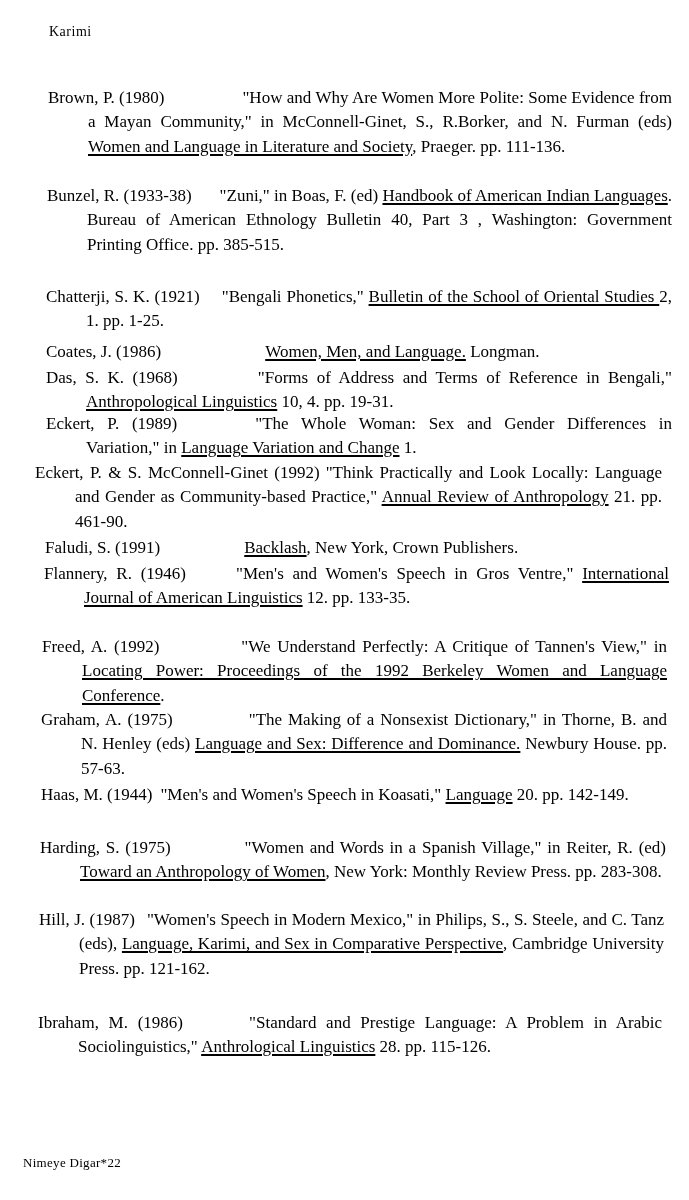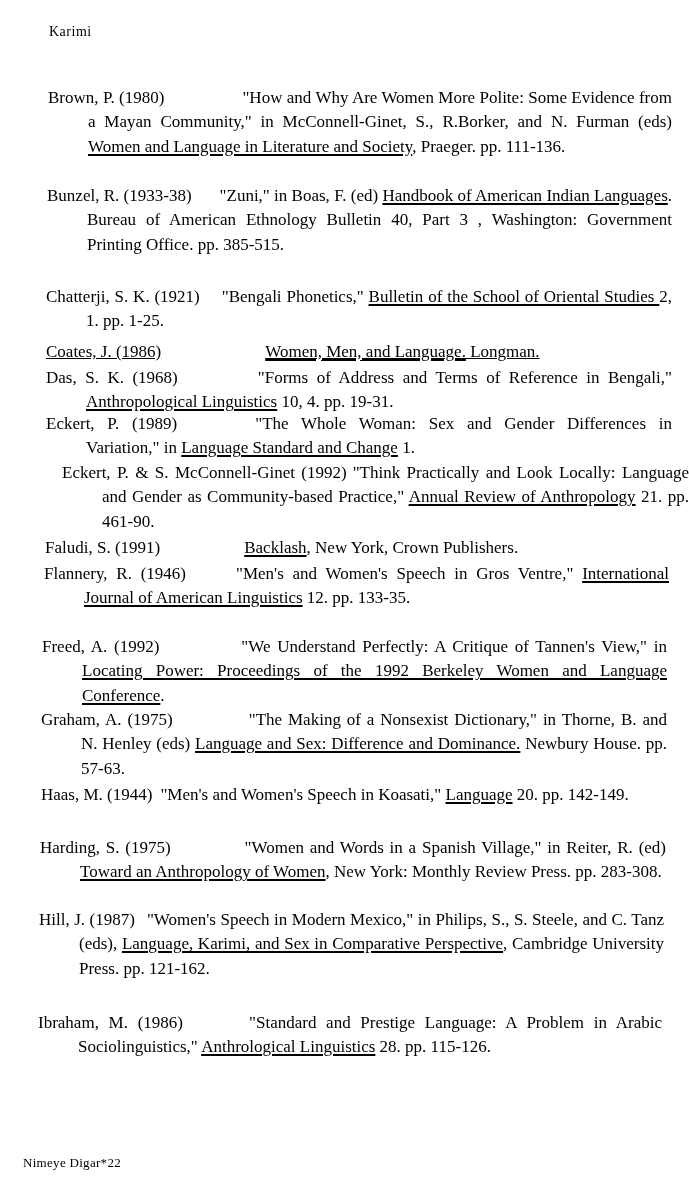--- a/index.html
+++ b/index.html
@@ -31,24 +31,24 @@
   </style>
 </head>
 <body>
 
 <div class="running-head">Karimi</div>
 
 <div class="refs" id="refs">
     <div class="ref" style="top: 86px; left: 48px; width: 624px;"><span>Brown, P. (1980)</span><span class="gap" style="width: 78px;"></span><span>"How and Why Are Women More Polite: Some Evidence from a Mayan Community," in McConnell-Ginet, S., R.Borker, and N. Furman (eds) </span><span class="u">Women and Language in Literature and Society</span><span>, Praeger. pp. 111-136.</span></div>
     <div class="ref" style="top: 184px; left: 47px; width: 625px;"><span>Bunzel, R. (1933-38)</span><span class="gap" style="width: 28px;"></span><span>"Zuni," in Boas, F. (ed) </span><span class="u">Handbook of American Indian Languages</span><span>. Bureau of American Ethnology Bulletin 40, Part 3 , Washington: Government Printing Office. pp. 385-515.</span></div>
     <div class="ref" style="top: 285px; left: 46px; width: 626px;"><span>Chatterji, S. K. (1921)</span><span class="gap" style="width: 22px;"></span><span>"Bengali Phonetics," </span><span class="u">Bulletin of the School of Oriental Studies </span><span>2, 1. pp. 1-25.</span></div>
-    <div class="ref" style="top: 340px; left: 46px; width: 592px; text-decoration: underline;"><span>Coates, J. (1986)</span><span class="gap" style="width: 104px;"></span><span class="u">Women, Men, and Language.</span><span> Longman.</span></div>
+    <div class="ref" style="top: 340px; left: 46px; width: 592px;"><span>Coates, J. (1986)</span><span class="gap" style="width: 104px;"></span><span class="u">Women, Men, and Language.</span><span> Longman.</span></div>
     <div class="ref" style="top: 366px; left: 46px; width: 626px;"><span>Das, S. K. (1968)</span><span class="gap" style="width: 80px;"></span><span>"Forms of Address and Terms of Reference in Bengali," </span><span class="u">Anthropological Linguistics</span><span> 10, 4. pp. 19-31.</span></div>
-    <div class="ref" style="top: 412px; left: 46px; width: 626px;"><span>Eckert, P. (1989)</span><span class="gap" style="width: 78px;"></span><span>"The Whole Woman: Sex and Gender Differences in Variation," in </span><span class="u">Language Standard and Change</span><span> 1.</span></div>
-    <div class="ref" style="top: 461px; left: 62px; width: 627px;"><span>Eckert, P. &amp; S. McConnell-Ginet (1992)</span><span class="gap" style="width: 6px;"></span><span>"Think Practically and Look Locally: Language and Gender as Community-based Practice," </span><span class="u">Annual Review of Anthropology</span><span> 21. pp. 461-90.</span></div>
+    <div class="ref" style="top: 412px; left: 46px; width: 626px;"><span>Eckert, P. (1989)</span><span class="gap" style="width: 78px;"></span><span>"The Whole Woman: Sex and Gender Differences in Variation," in </span><span class="u">Language Variation and Change</span><span> 1.</span></div>
+    <div class="ref" style="top: 461px; left: 35px; width: 627px;"><span>Eckert, P. &amp; S. McConnell-Ginet (1992)</span><span class="gap" style="width: 6px;"></span><span>"Think Practically and Look Locally: Language and Gender as Community-based Practice," </span><span class="u">Annual Review of Anthropology</span><span> 21. pp. 461-90.</span></div>
     <div class="ref" style="top: 536px; left: 45px; width: 590px;"><span>Faludi, S. (1991)</span><span class="gap" style="width: 84px;"></span><span class="u">Backlash</span><span>, New York, Crown Publishers.</span></div>
     <div class="ref" style="top: 562px; left: 44px; width: 625px;"><span>Flannery, R. (1946)</span><span class="gap" style="width: 50px;"></span><span>"Men's and Women's Speech in Gros Ventre," </span><span class="u">International Journal of American Linguistics</span><span> 12. pp. 133-35.</span></div>
     <div class="ref" style="top: 635px; left: 42px; width: 625px;"><span>Freed, A. (1992)</span><span class="gap" style="width: 82px;"></span><span>"We Understand Perfectly: A Critique of Tannen's View," in </span><span class="u">Locating Power: Proceedings of the 1992 Berkeley Women and Language Conference</span><span>.</span></div>
     <div class="ref" style="top: 708px; left: 41px; width: 626px;"><span>Graham, A. (1975)</span><span class="gap" style="width: 76px;"></span><span>"The Making of a Nonsexist Dictionary," in Thorne, B. and N. Henley (eds) </span><span class="u">Language and Sex: Difference and Dominance.</span><span> Newbury House. pp. 57-63.</span></div>
     <div class="ref" style="top: 783px; left: 41px; width: 626px;"><span>Haas, M. (1944)</span><span class="gap" style="width: 8px;"></span><span>"Men's and Women's Speech in Koasati," </span><span class="u">Language</span><span> 20. pp. 142-149.</span></div>
     <div class="ref" style="top: 836px; left: 40px; width: 626px;"><span>Harding, S. (1975)</span><span class="gap" style="width: 74px;"></span><span>"Women and Words in a Spanish Village," in Reiter, R. (ed) </span><span class="u">Toward an Anthropology of Women</span><span>, New York: Monthly Review Press. pp. 283-308.</span></div>
     <div class="ref" style="top: 908px; left: 39px; width: 625px;"><span>Hill, J. (1987)</span><span class="gap" style="width: 12px;"></span><span>"Women's Speech in Modern Mexico," in Philips, S., S. Steele, and C. Tanz (eds), </span><span class="u">Language, Karimi, and Sex in Comparative Perspective</span><span>, Cambridge University Press. pp. 121-162.</span></div>
     <div class="ref" style="top: 1011px; left: 38px; width: 624px;"><span>Ibraham, M. (1986)</span><span class="gap" style="width: 66px;"></span><span>"Standard and Prestige Language: A Problem in Arabic Sociolinguistics," </span><span class="u">Anthrological Linguistics</span><span> 28. pp. 115-126.</span></div>
   </div>
 

